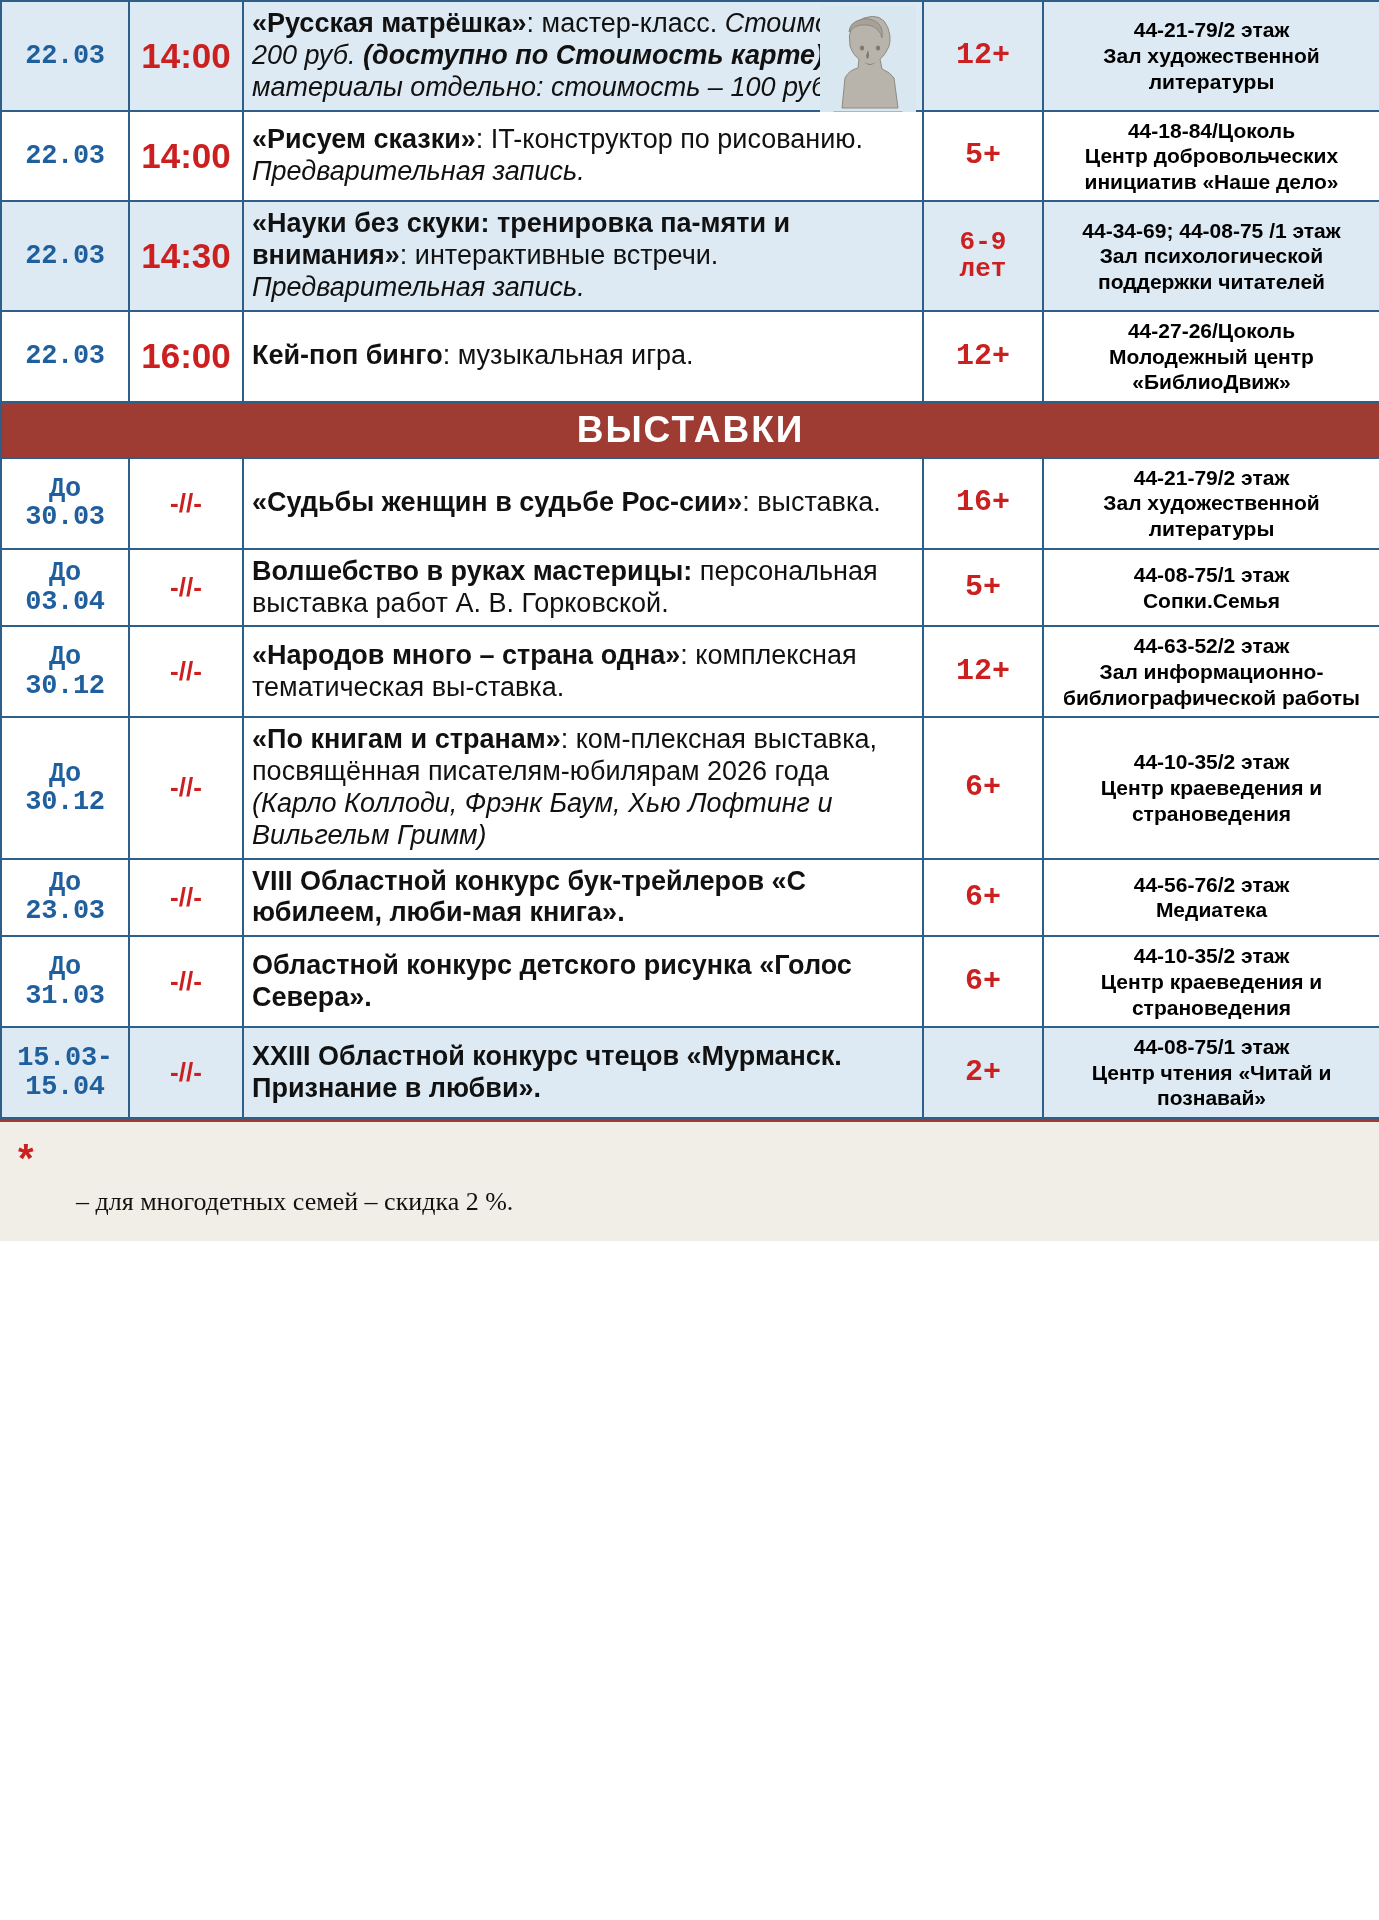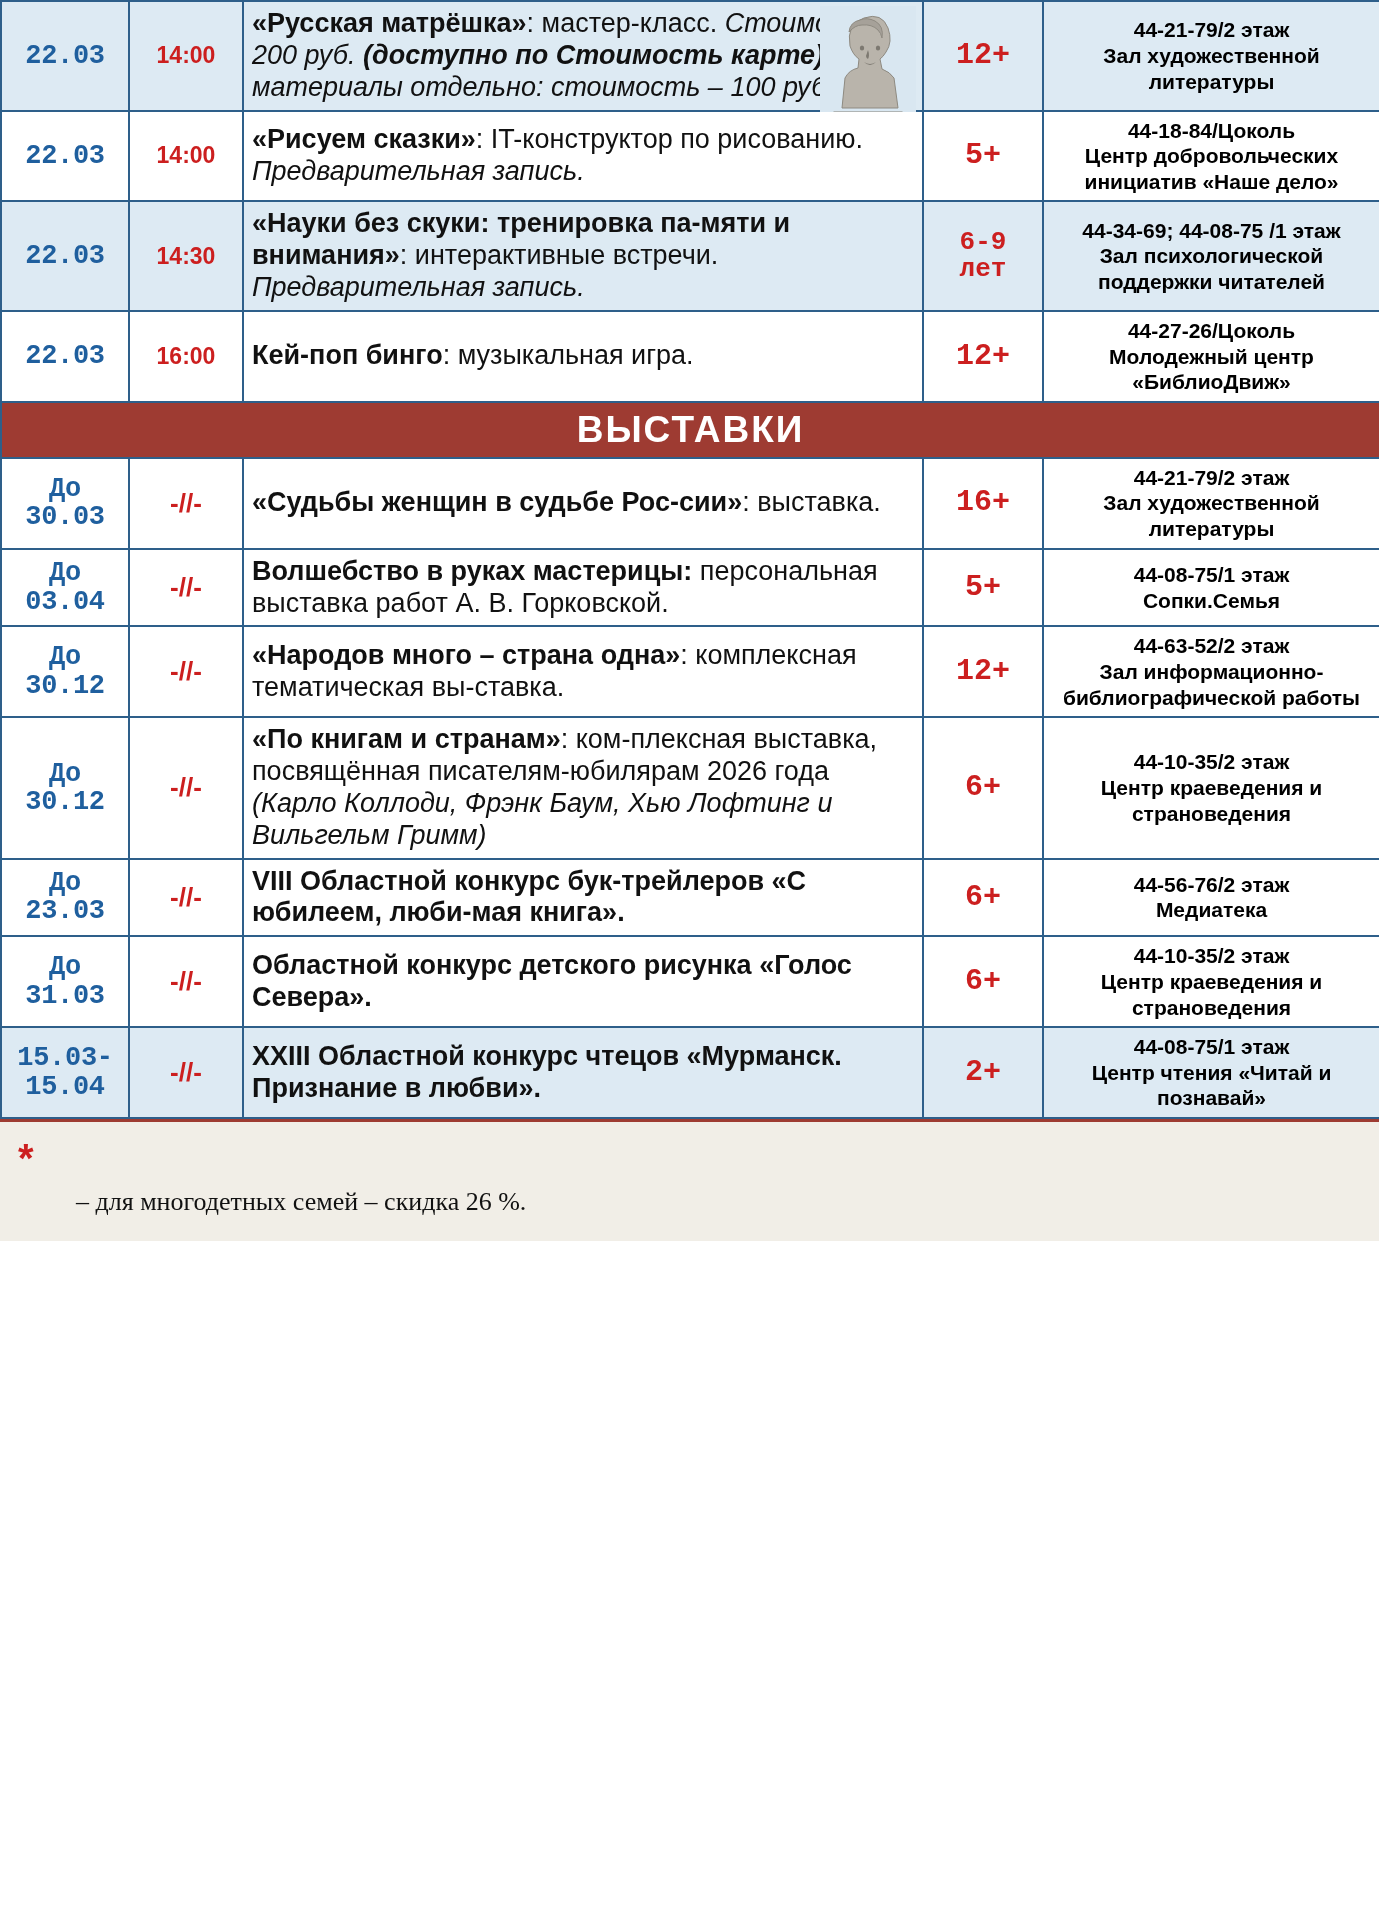--- a/index.html
+++ b/index.html
@@ -43,21 +43,21 @@
     font-weight: bold;
     font-size: 27px;
     line-height: 1.05;
     letter-spacing: -0.3px;
     font-family: Liberation Mono, monospace;
   }
   td.time {
     text-align: center;
     color: #cc1f1f;
     font-weight: bold;
-    font-size: 23px;
+    font-size: 35px;
   }
   td.time.dash {
     color: #cc1f1f;
     font-size: 26px;
     font-weight: bold;
   }
   td.title {
     font-size: 27px;
     line-height: 1.18;
     color: #111111;
@@ -264,17 +264,17 @@
           <td class="place">44-08-75/1 этаж<br>Центр чтения «Читай и познавай»</td>
         </tr>
       </tbody>
   </table>
 
   <div class="footnote">
     <div class="fn-head">
       <div class="fn-star">*</div>
     </div>
     <div class="fn-list" id="footnote-list">
-        <div>– для многодетных семей – скидка 26 %.</div>
+        <div>– для многодетных семей – скидка 2 %.</div>
       </div>
   </div>
 
 </div>
 
 </body></html>

